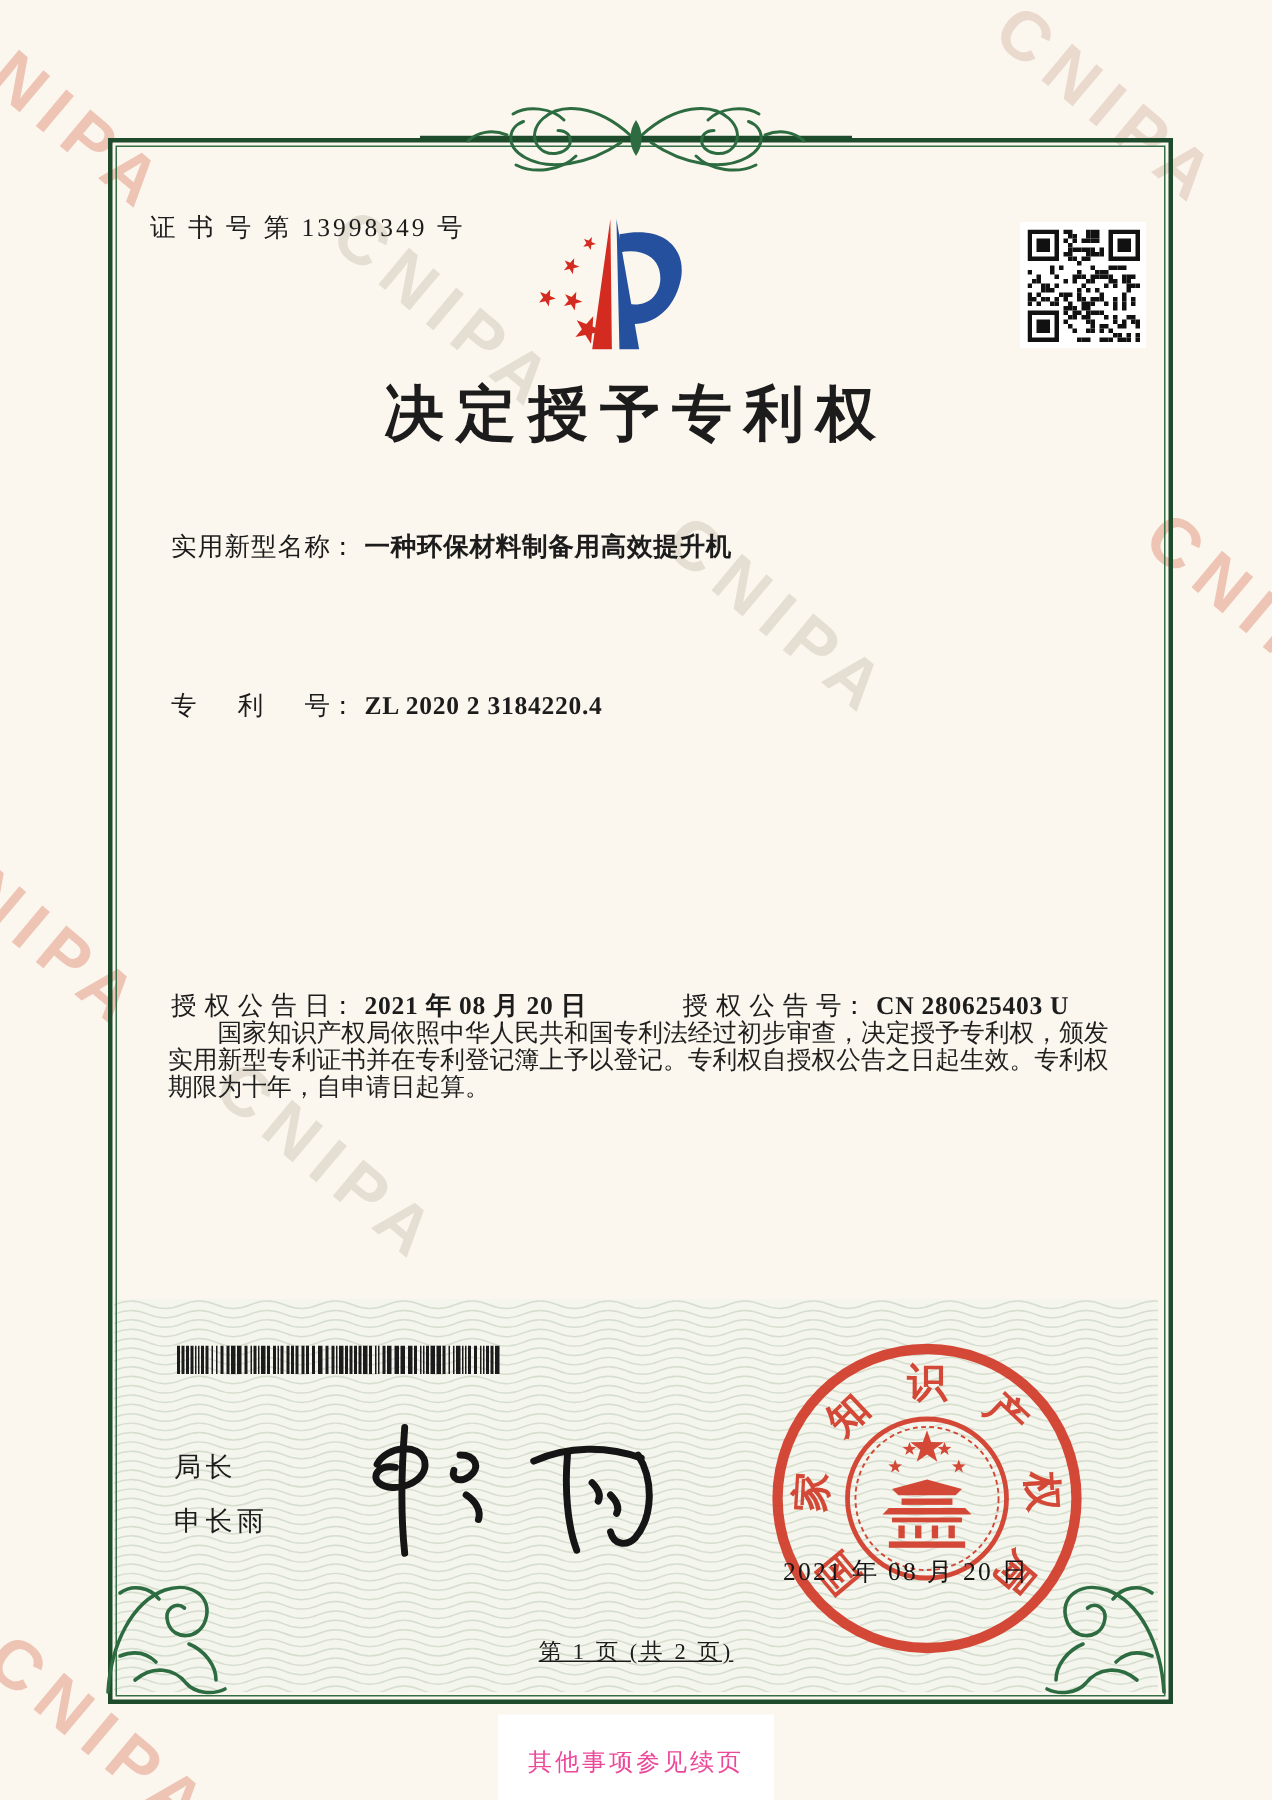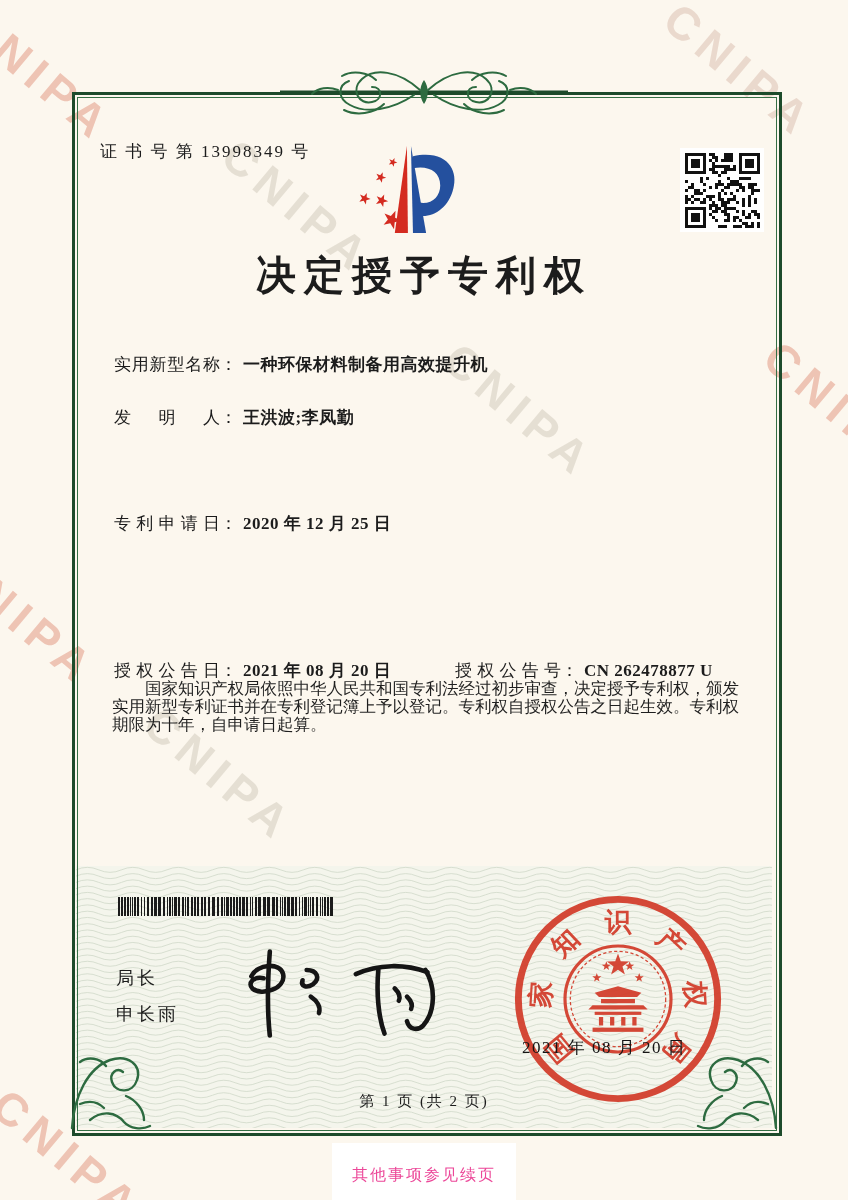--- a/index.html
+++ b/index.html
@@ -41,21 +41,21 @@
   .barcode{position:absolute;left:118px;top:897px;z-index:4;}
   .signer{position:absolute;left:116px;font-family:"Liberation Sans","DejaVu Sans",sans-serif;
           font-size:18px;font-weight:500;letter-spacing:3px;z-index:4;}
   .signer-title{top:966px;}
   .signer-name{top:1002px;}
   .signature{position:absolute;left:235px;top:938px;z-index:4;}
   .seal{position:absolute;left:512px;top:893px;z-index:5;opacity:0.92;}
   .seal-date{position:absolute;left:522px;top:1036px;width:210px;font-size:17px;
              letter-spacing:1.5px;z-index:6;color:#141414;}
   .page-footer{position:absolute;left:72px;top:1092px;width:704px;text-align:center;
-               font-size:15px;letter-spacing:2px;z-index:4;}
+               font-size:15px;letter-spacing:2px;z-index:4;text-decoration:underline;}
   .note-wrap{position:absolute;left:72px;top:1143px;width:704px;text-align:center;z-index:4;}
   .note{display:inline-block;background:#ffffff;padding:22px 20px;font-size:16px;
         letter-spacing:2px;color:#ec4899;}
 </style>
 </head>
 <body>
 
 <div class="page">
 
   <span class="wm wm-red" style="left:-14px;top:-4px">CNIPA</span>
@@ -354,28 +354,25 @@
         <rect x="1" y="19" width="5" height="5" fill="#fff"></rect>
         <rect x="2" y="20" width="3" height="3" fill="#111"></rect>
       </svg>
   </div>
 
   <div class="title">决定授予专利权</div>
 
   <div class="row" style="top:353px">
     <span class="f-label">实用新型名称</span><span class="f-colon">：</span><span class="f-value">一种环保材料制备用高效提升机</span>
   </div>
-  <div class="row" style="top:406px">
-    <span class="f-label">发明人</span><span class="f-colon">：</span><span class="f-value">王洪波;李凤勤</span>
-  </div>
-  <div class="row" style="top:512px">
-    <span class="f-label">专利申请日</span><span class="f-colon">：</span><span class="f-value">2020 年 12 月 25 日</span>
+  <div class="row" style="top:459px">
+    <span class="f-label">专利号</span><span class="f-colon">：</span><span class="f-value">ZL 2020 2 3184220.4</span>
   </div>
   <div class="row" style="top:659px">
-    <span class="pair1"><span class="f-label">授权公告日</span><span class="f-colon">：</span><span class="f-value">2021 年 08 月 20 日</span></span><span><span class="f-label">授权公告号</span><span class="f-colon">：</span><span class="f-value">CN 262478877 U</span></span>
+    <span class="pair1"><span class="f-label">授权公告日</span><span class="f-colon">：</span><span class="f-value">2021 年 08 月 20 日</span></span><span><span class="f-label">授权公告号</span><span class="f-colon">：</span><span class="f-value">CN 280625403 U</span></span>
   </div>
 
   <div class="body-text">
     <p>国家知识产权局依照中华人民共和国专利法经过初步审查，决定授予专利权，颁发实用新型专利证书并在专利登记簿上予以登记。专利权自授权公告之日起生效。专利权期限为十年，自申请日起算。</p>
   </div>
 
   <svg class="barcode" id="barcode" width="218" height="19" viewBox="0 0 218 20" preserveAspectRatio="none">
       <rect x="0" y="0" width="2" height="20" fill="#1b1b1b"></rect>
       <rect x="3" y="0" width="2" height="20" fill="#1b1b1b"></rect>
       <rect x="6" y="0" width="2" height="20" fill="#1b1b1b"></rect>

